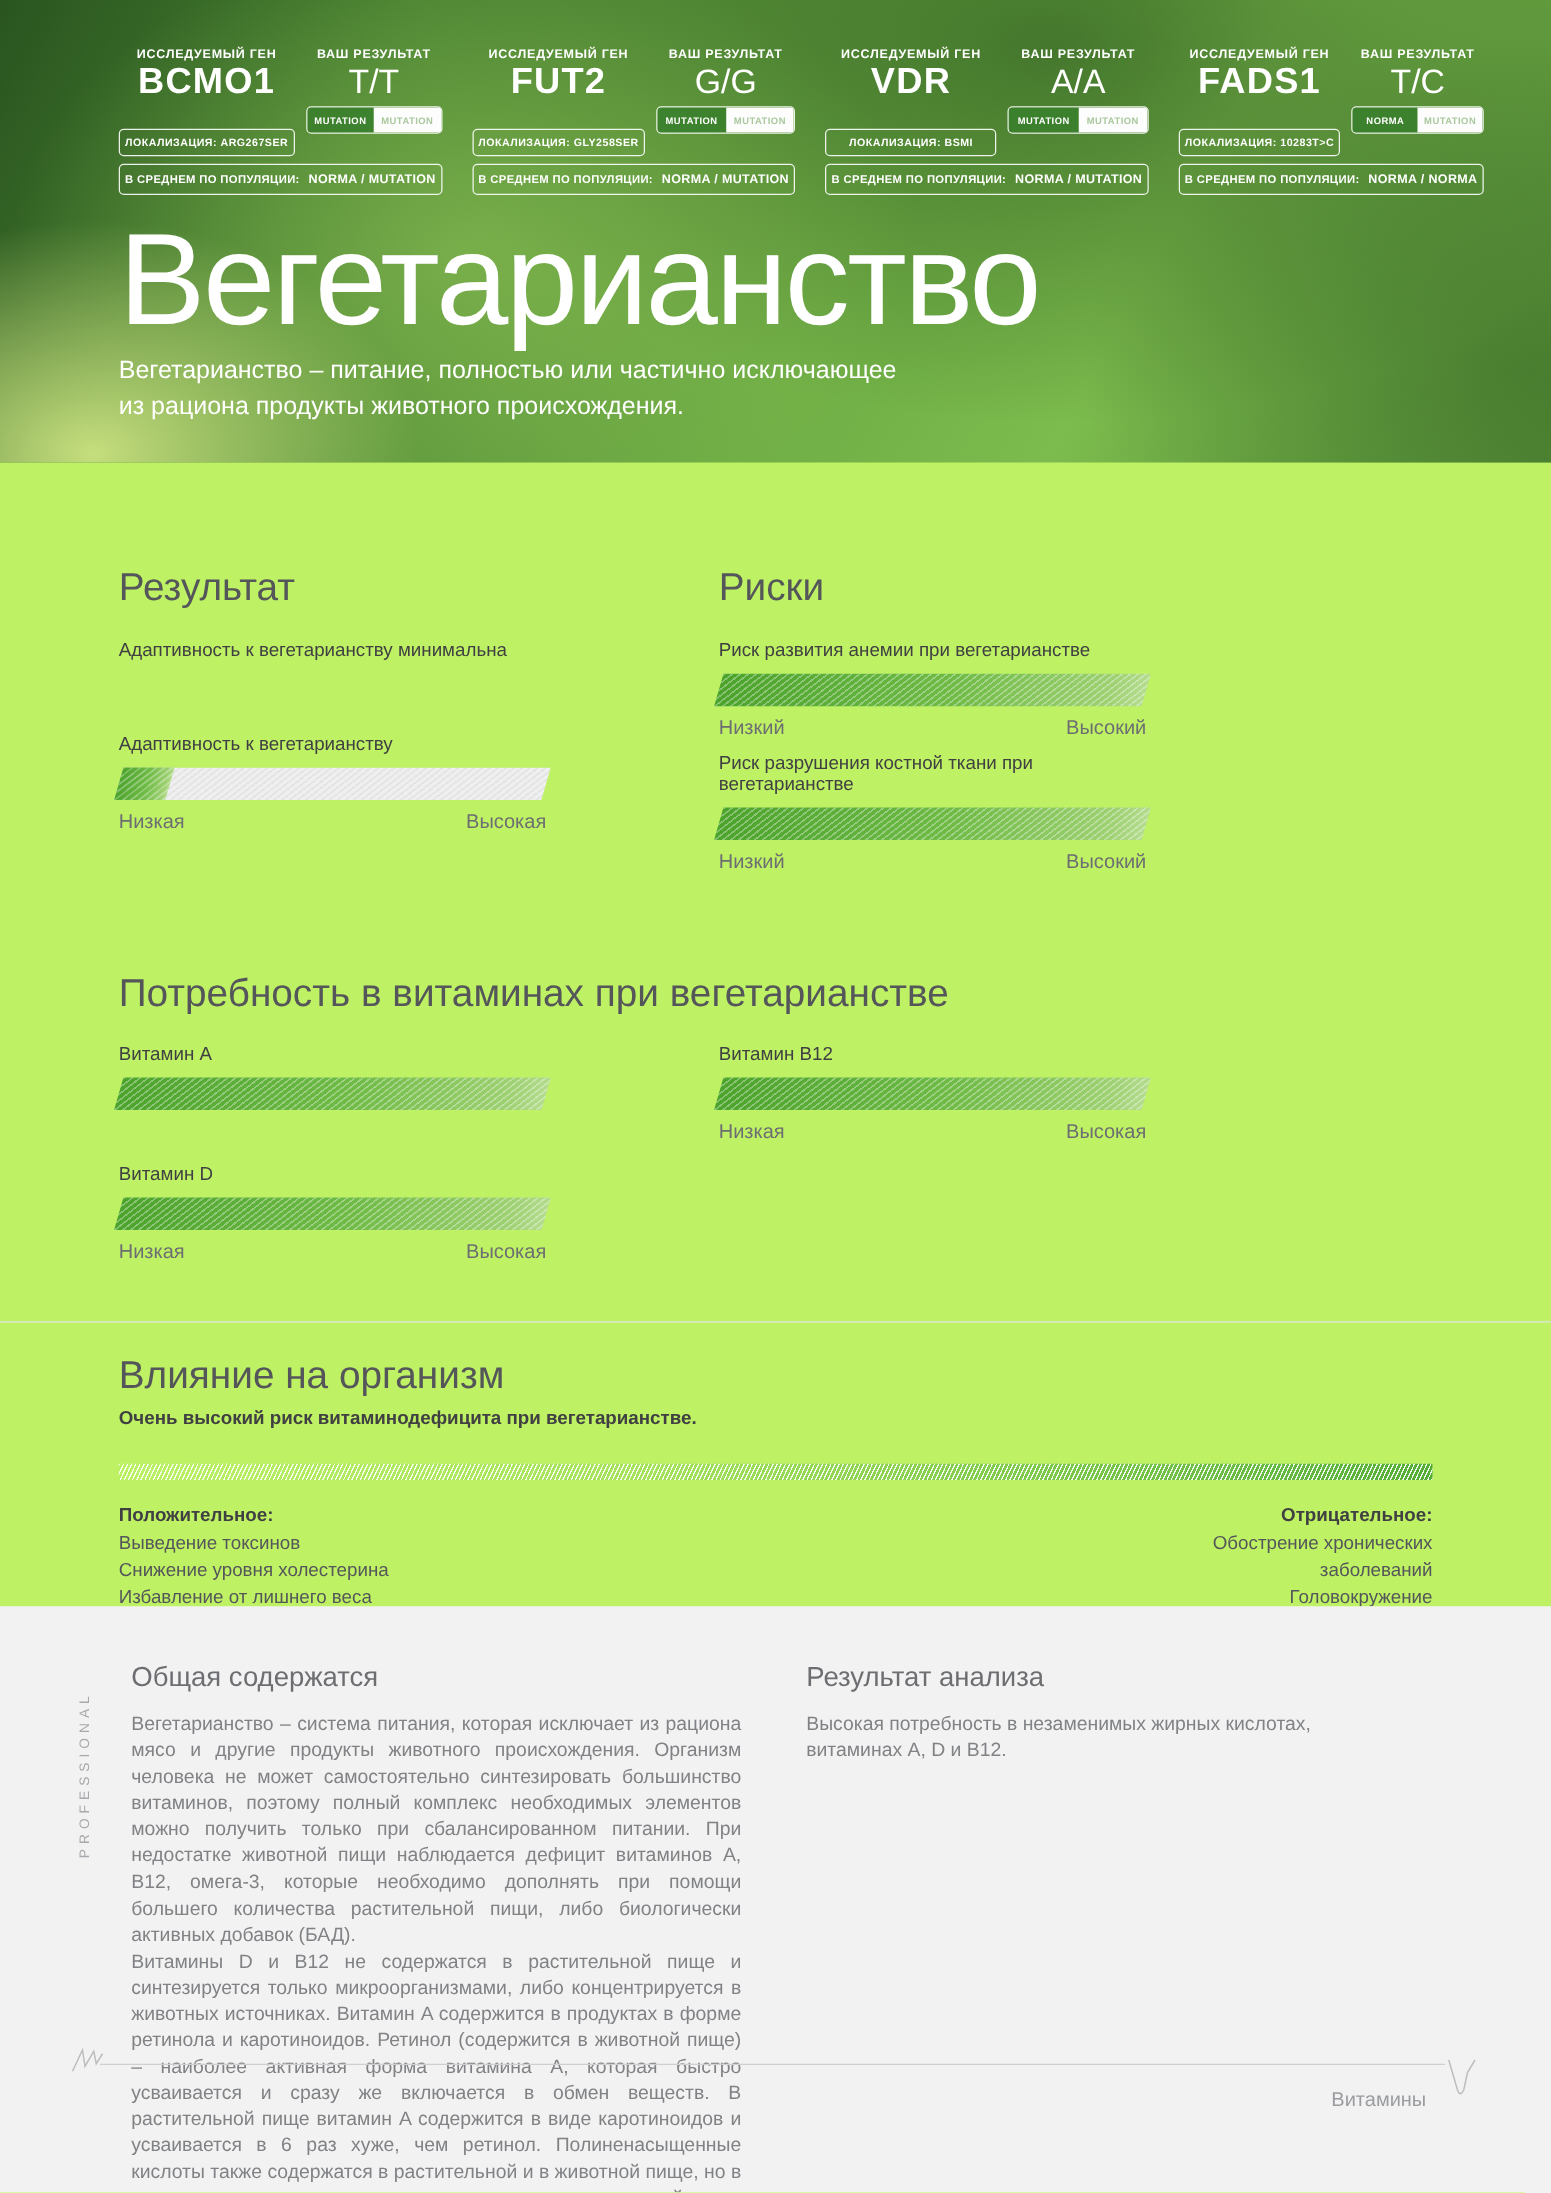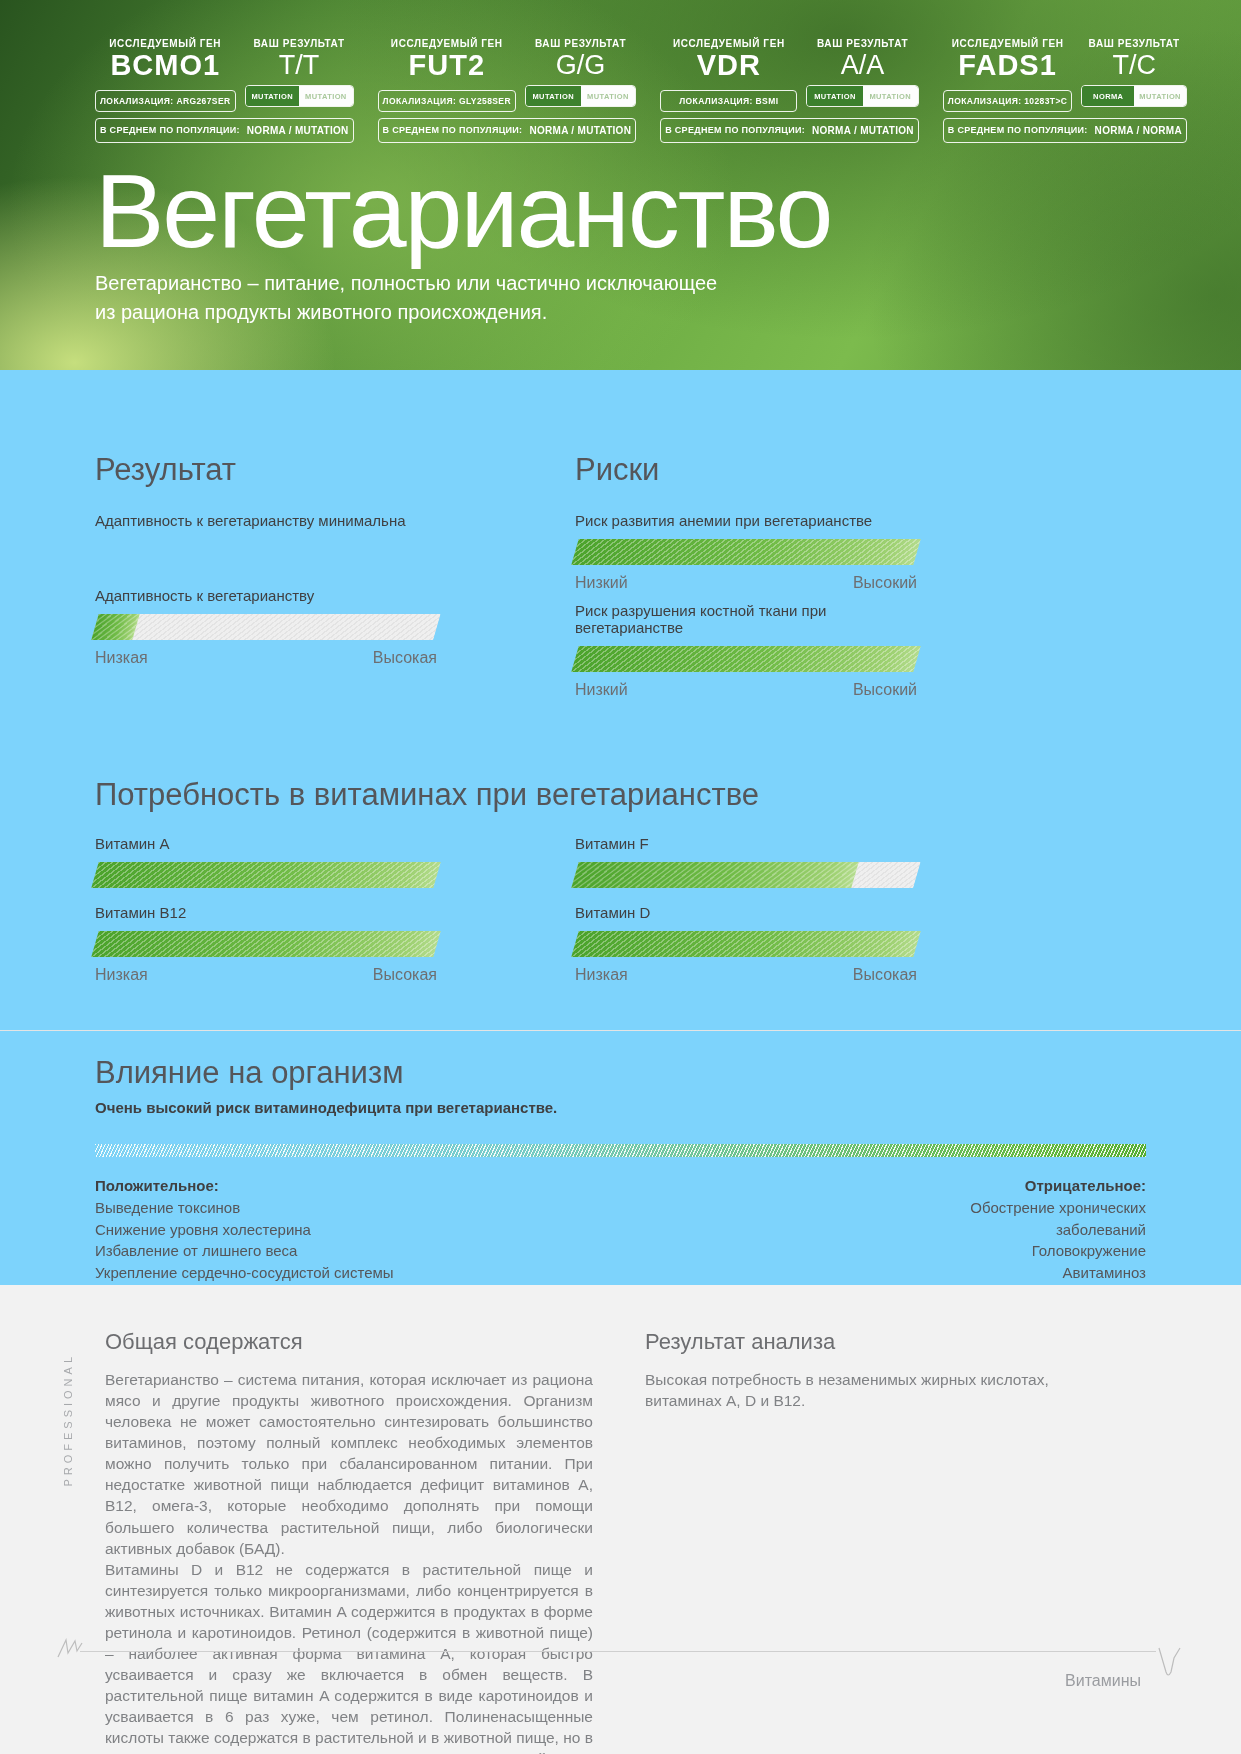--- a/index.html
+++ b/index.html
@@ -1,17 +1,17 @@
 <!DOCTYPE html>
 <html><head>
 <meta charset="utf-8">
 <style>
   * { box-sizing: border-box; margin: 0; padding: 0; }
   body { margin: 0; background: #ffffff; font-family: "Liberation Sans", sans-serif; }
-  .page { position: relative; width: 1241px; height: 1754px; background: #7dd3fc; overflow: hidden; margin: 0 auto; }
+  .page { position: relative; width: 1241px; height: 1754px; background: #bef264; overflow: hidden; margin: 0 auto; }
   .content { height: 1285px; overflow: hidden; }
 
   
   .hero {
     height: 370px; padding: 38px 82px 0 95px; position: relative;
     background:
       radial-gradient(420px 300px at 6% 98%, rgba(205,228,130,.95), rgba(205,228,130,0) 62%),
       radial-gradient(520px 360px at 30% 55%, rgba(150,200,90,.55), rgba(150,200,90,0) 70%),
       radial-gradient(700px 420px at 68% 10%, rgba(30,70,22,.55), rgba(30,70,22,0) 72%),
       radial-gradient(500px 380px at 98% 80%, rgba(60,110,40,.6), rgba(60,110,40,0) 70%),
@@ -19,21 +19,21 @@
   }
   .gene-row { display: flex; gap: 24px; }
   .gene-card { flex: 1; color: #fff; }
   .gc-top { display: flex; gap: 9px; }
   .gc-gene { flex: 1.22; text-align: center; }
   .gc-result { flex: 1; text-align: center; }
   .gc-label { font-size: 10px; font-weight: bold; letter-spacing: .6px; white-space: nowrap; }
   .gc-name { font-size: 29px; font-weight: bold; letter-spacing: 1px; line-height: 1.15; }
   .gc-value { font-size: 27px; font-weight: normal; line-height: 1.2; }
   .loc-box {
-    margin-top: 8px; border: 1px solid rgba(255,255,255,.9); border-radius: 4px;
+    margin-top: 21px; border: 1px solid rgba(255,255,255,.9); border-radius: 4px;
     padding: 5px 4px; font-size: 8.5px; font-weight: bold; letter-spacing: .4px; white-space: nowrap;
   }
   .badges { margin-top: 4px; display: flex; border: 1px solid rgba(255,255,255,.9); border-radius: 4px; overflow: hidden; height: 22px; }
   .badge { flex: 1; font-size: 7.5px; font-weight: bold; letter-spacing: .4px; display: flex; align-items: center; justify-content: center; }
   .badge.on  { background: rgba(58,128,44,.9); color: #fff; }
   .badge.off { background: #fdfdfd; color: #a9c89c; }
   .pop-box {
     margin-top: 6px; border: 1px solid rgba(255,255,255,.9); border-radius: 4px;
     padding: 6px 4px; display: flex; justify-content: center; gap: 7px; white-space: nowrap;
   }
@@ -237,26 +237,20 @@
     <div class="section-vitamins">
       <h2 class="sec">Потребность в витаминах при вегетарианстве</h2>
       <div class="vit-grid">
         <div class="vit-cell">
           <div class="lbl">Витамин A</div>
           <div class="bar">
             <div class="bar-fill" style="width: 100%;"></div>
           </div>
         </div>
         <div class="vit-cell">
-          <div class="lbl">Витамин F</div>
-          <div class="bar">
-            <div class="bar-fill" style="width: 82%;"></div>
-          </div>
-        </div>
-        <div class="vit-cell">
           <div class="lbl">Витамин B12</div>
           <div class="bar">
             <div class="bar-fill" style="width: 100%;"></div>
           </div>
           <div class="scale">
             <span>Низкая</span>
             <span>Высокая</span>
           </div>
         </div>
         <div class="vit-cell">

